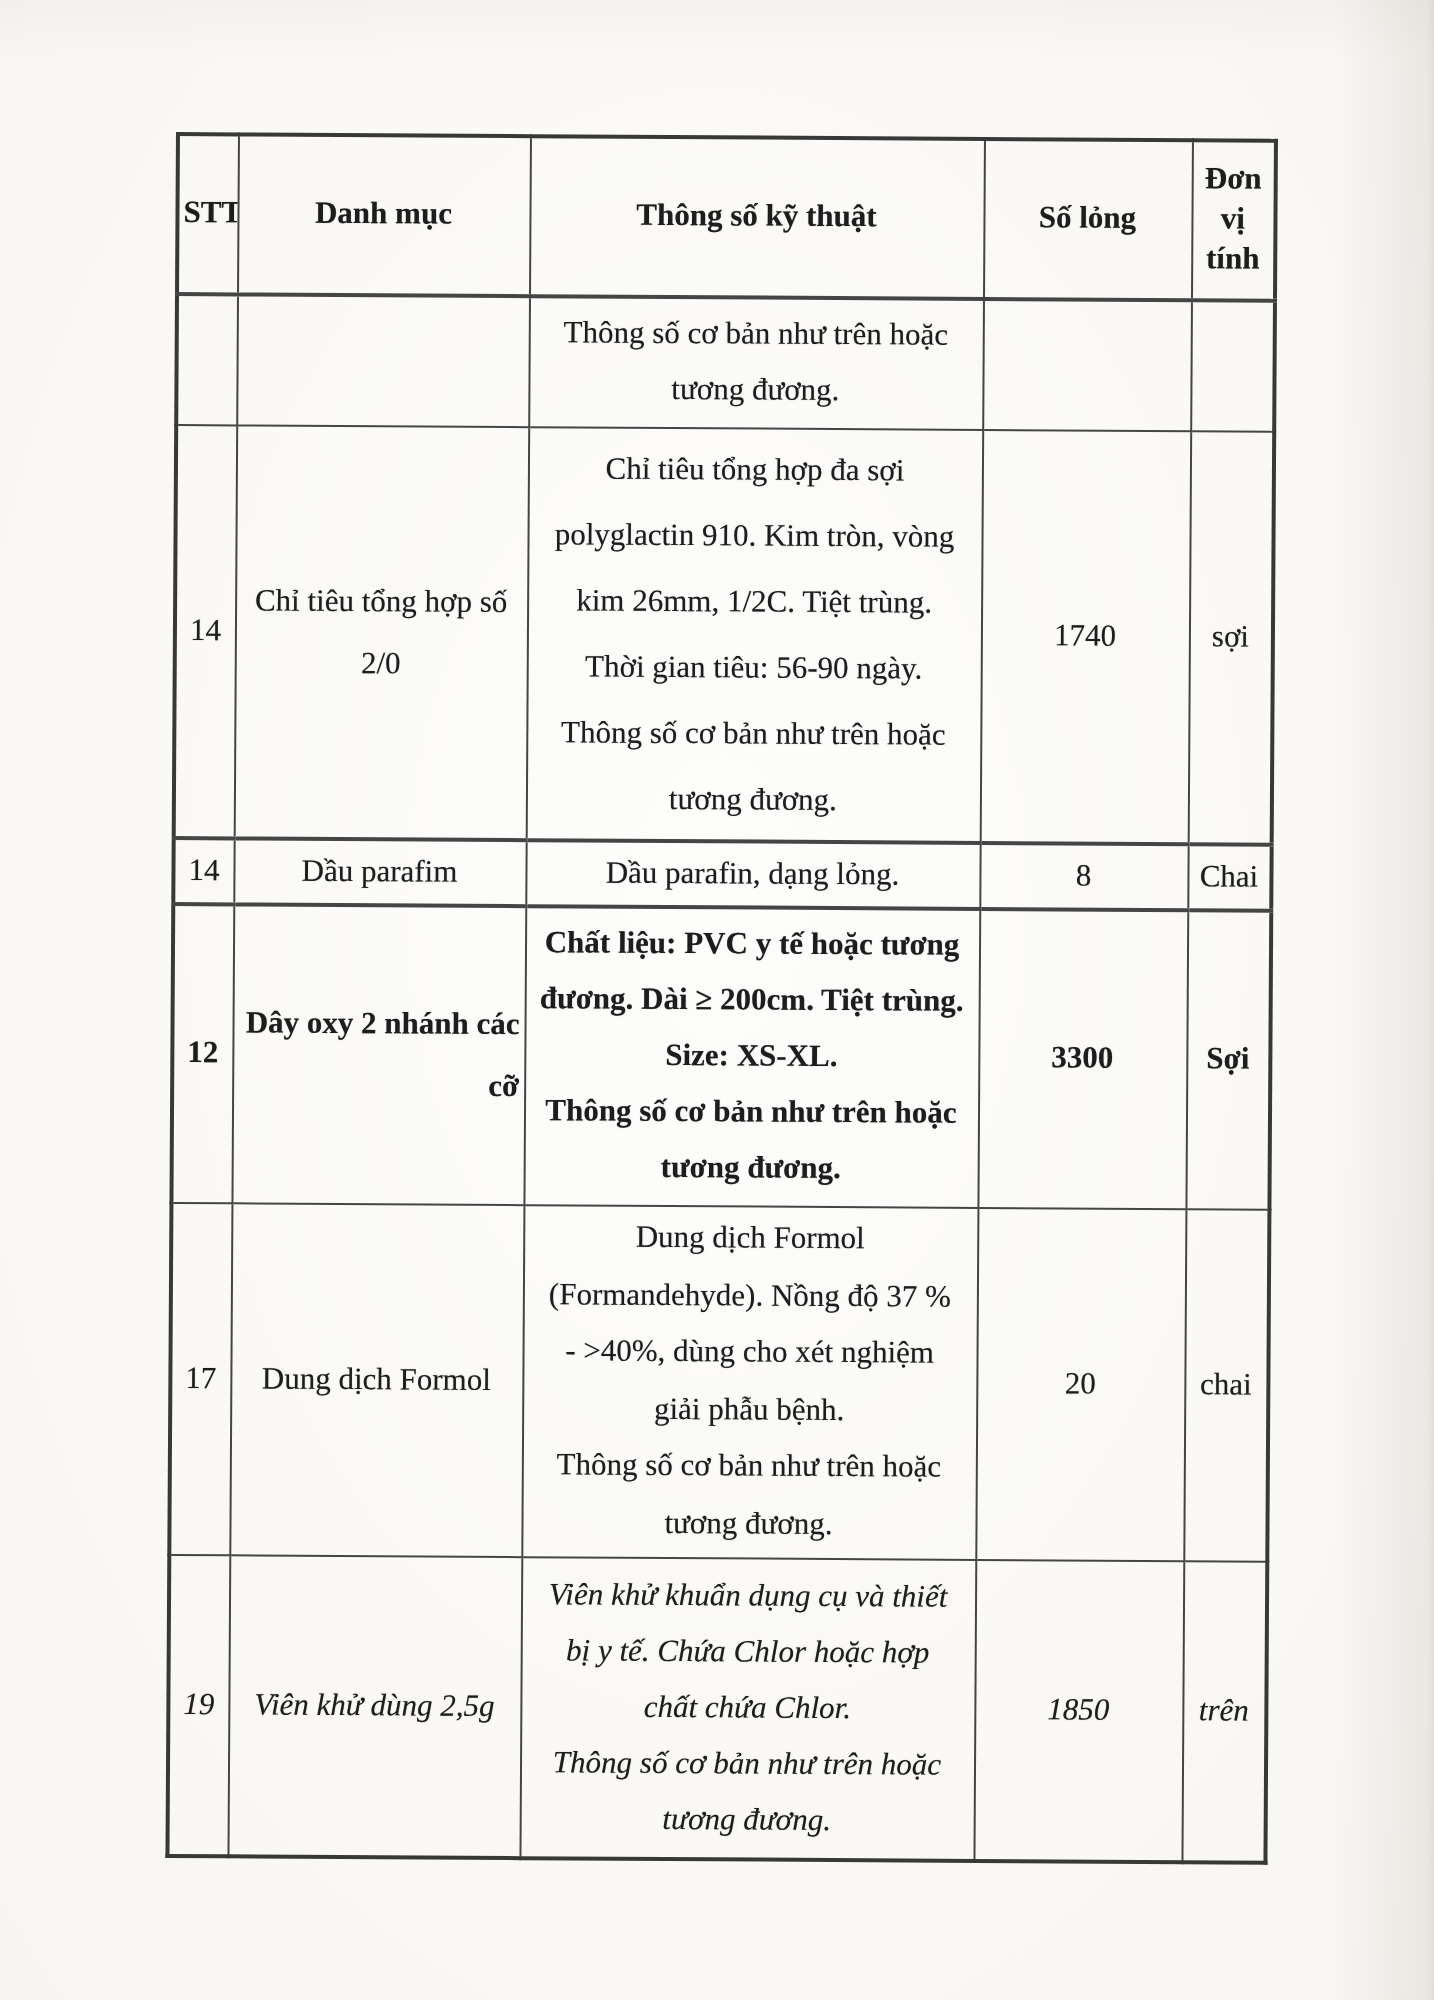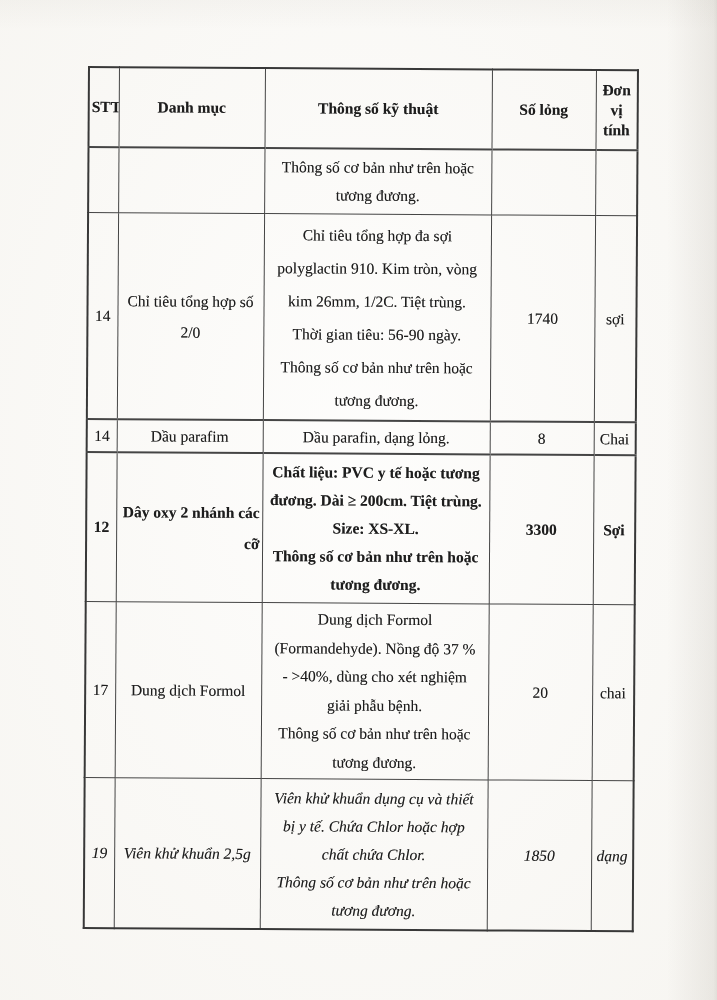--- a/index.html
+++ b/index.html
@@ -139,24 +139,24 @@
 (Formandehyde). Nồng độ 37 %
 - &gt;40%, dùng cho xét nghiệm
 giải phẫu bệnh.
 Thông số cơ bản như trên hoặc
 tương đương.</td>
         <td class="qty">20</td>
         <td class="unit">chai</td>
       </tr>
       <tr class="r18">
         <td class="stt">19</td>
-        <td class="cat">Viên khử khuẩn 2,5g</td>
+        <td class="cat">Viên khử dùng 2,5g</td>
         <td class="spec">Viên khử khuẩn dụng cụ và thiết
 bị y tế. Chứa Chlor hoặc hợp
 chất chứa Chlor.
 Thông số cơ bản như trên hoặc
 tương đương.</td>
         <td class="qty">1850</td>
-        <td class="unit">dạng</td>
+        <td class="unit">trên</td>
       </tr>
     </tbody>
   </table>
 </div>
 
 </body></html>

